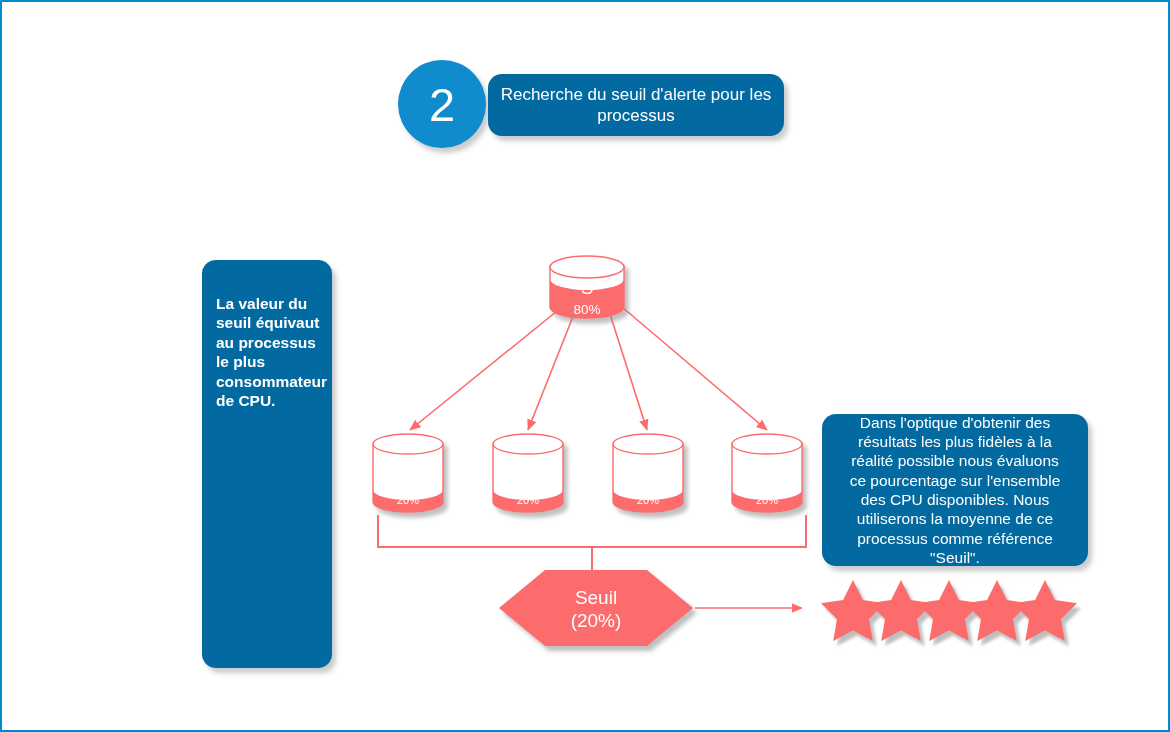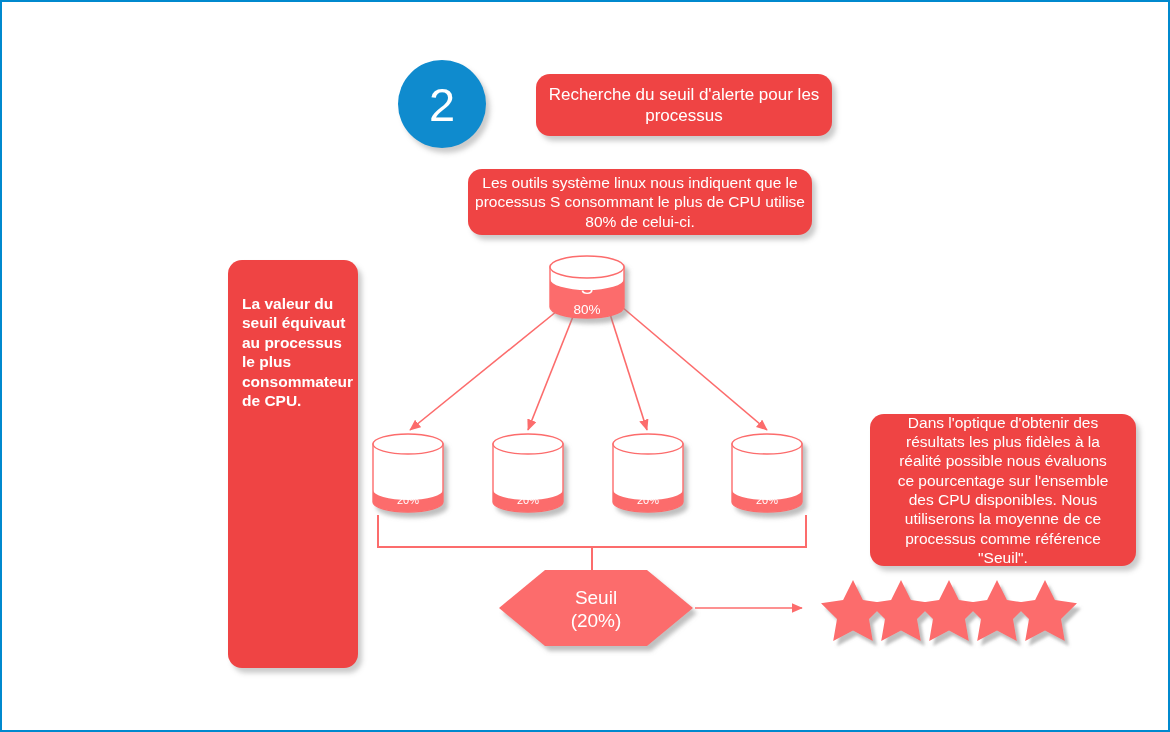--- a/index.html
+++ b/index.html
@@ -16,31 +16,30 @@
     height: 732px;
     background: #ffffff;
     box-sizing: border-box;
     border: 2px solid #0089CE;
     overflow: hidden;
   }
   .abs { position: absolute; }
 
   
   .blue-box {
-    background: #ef4444;
+    background: #0369a1;
     border-radius: 14px;
     color: #ffffff;
     box-sizing: border-box;
     display: flex;
     align-items: center;
     justify-content: center;
     text-align: center;
     box-shadow: 4px 5px 5px rgba(140,140,140,0.45);
     line-height: 1.25;
-    margin-left: 48px;
   }
   .step-circle {
     background: #0F8BCE;
     border-radius: 50%;
     color: #ffffff;
     display: flex;
     align-items: center;
     justify-content: center;
     box-shadow: 4px 5px 5px rgba(140,140,140,0.45);
   }
@@ -48,21 +47,21 @@
     font-size: 47px;
     font-weight: 400;
     line-height: 1;
   }
 
   #title-box { left: 486px; top: 72px; width: 296px; height: 62px; font-size: 17px; }
   #intro-box { left: 418px; top: 167px; width: 344px; height: 66px; font-size: 15.5px; }
   #step-circle { left: 396px; top: 58px; width: 88px; height: 88px; }
 
   #left-box {
-    left: 178px; top: 258px; width: 130px; height: 408px;
+    left: 200px; top: 258px; width: 130px; height: 408px;
     display: block;
     padding: 34px 12px 0 14px;
     font-size: 15.5px;
     text-align: left;
     line-height: 1.25;
   }
   #left-box .para-bold { font-weight: bold; }
   #left-box .para-gap { height: 34px; }
 
   #right-box {
@@ -174,23 +173,20 @@
   </svg>
 
   <div id="step-circle" class="abs step-circle">
     <span class="num">2</span>
   </div>
 
   <div id="title-box" class="abs blue-box">
     <span>Recherche du seuil d'alerte pour les processus</span>
   </div>
 
-  <div id="intro-box" class="abs blue-box">
-    <span>Les outils système linux nous indiquent que le processus S consommant le plus de CPU utilise 80% de celui-ci.</span>
-  </div>
 
   <div id="left-box" class="abs blue-box">
     <div class="para-bold">La valeur du seuil équivaut au processus le plus consommateur de CPU.</div>
     <div class="para-gap"></div>
   </div>
 
   <div id="right-box" class="abs blue-box">
     <span>Dans l'optique d'obtenir des résultats les plus fidèles à la réalité possible nous évaluons ce pourcentage sur l'ensemble des CPU disponibles. Nous utiliserons la moyenne de ce processus comme référence "Seuil".</span>
   </div>
 

